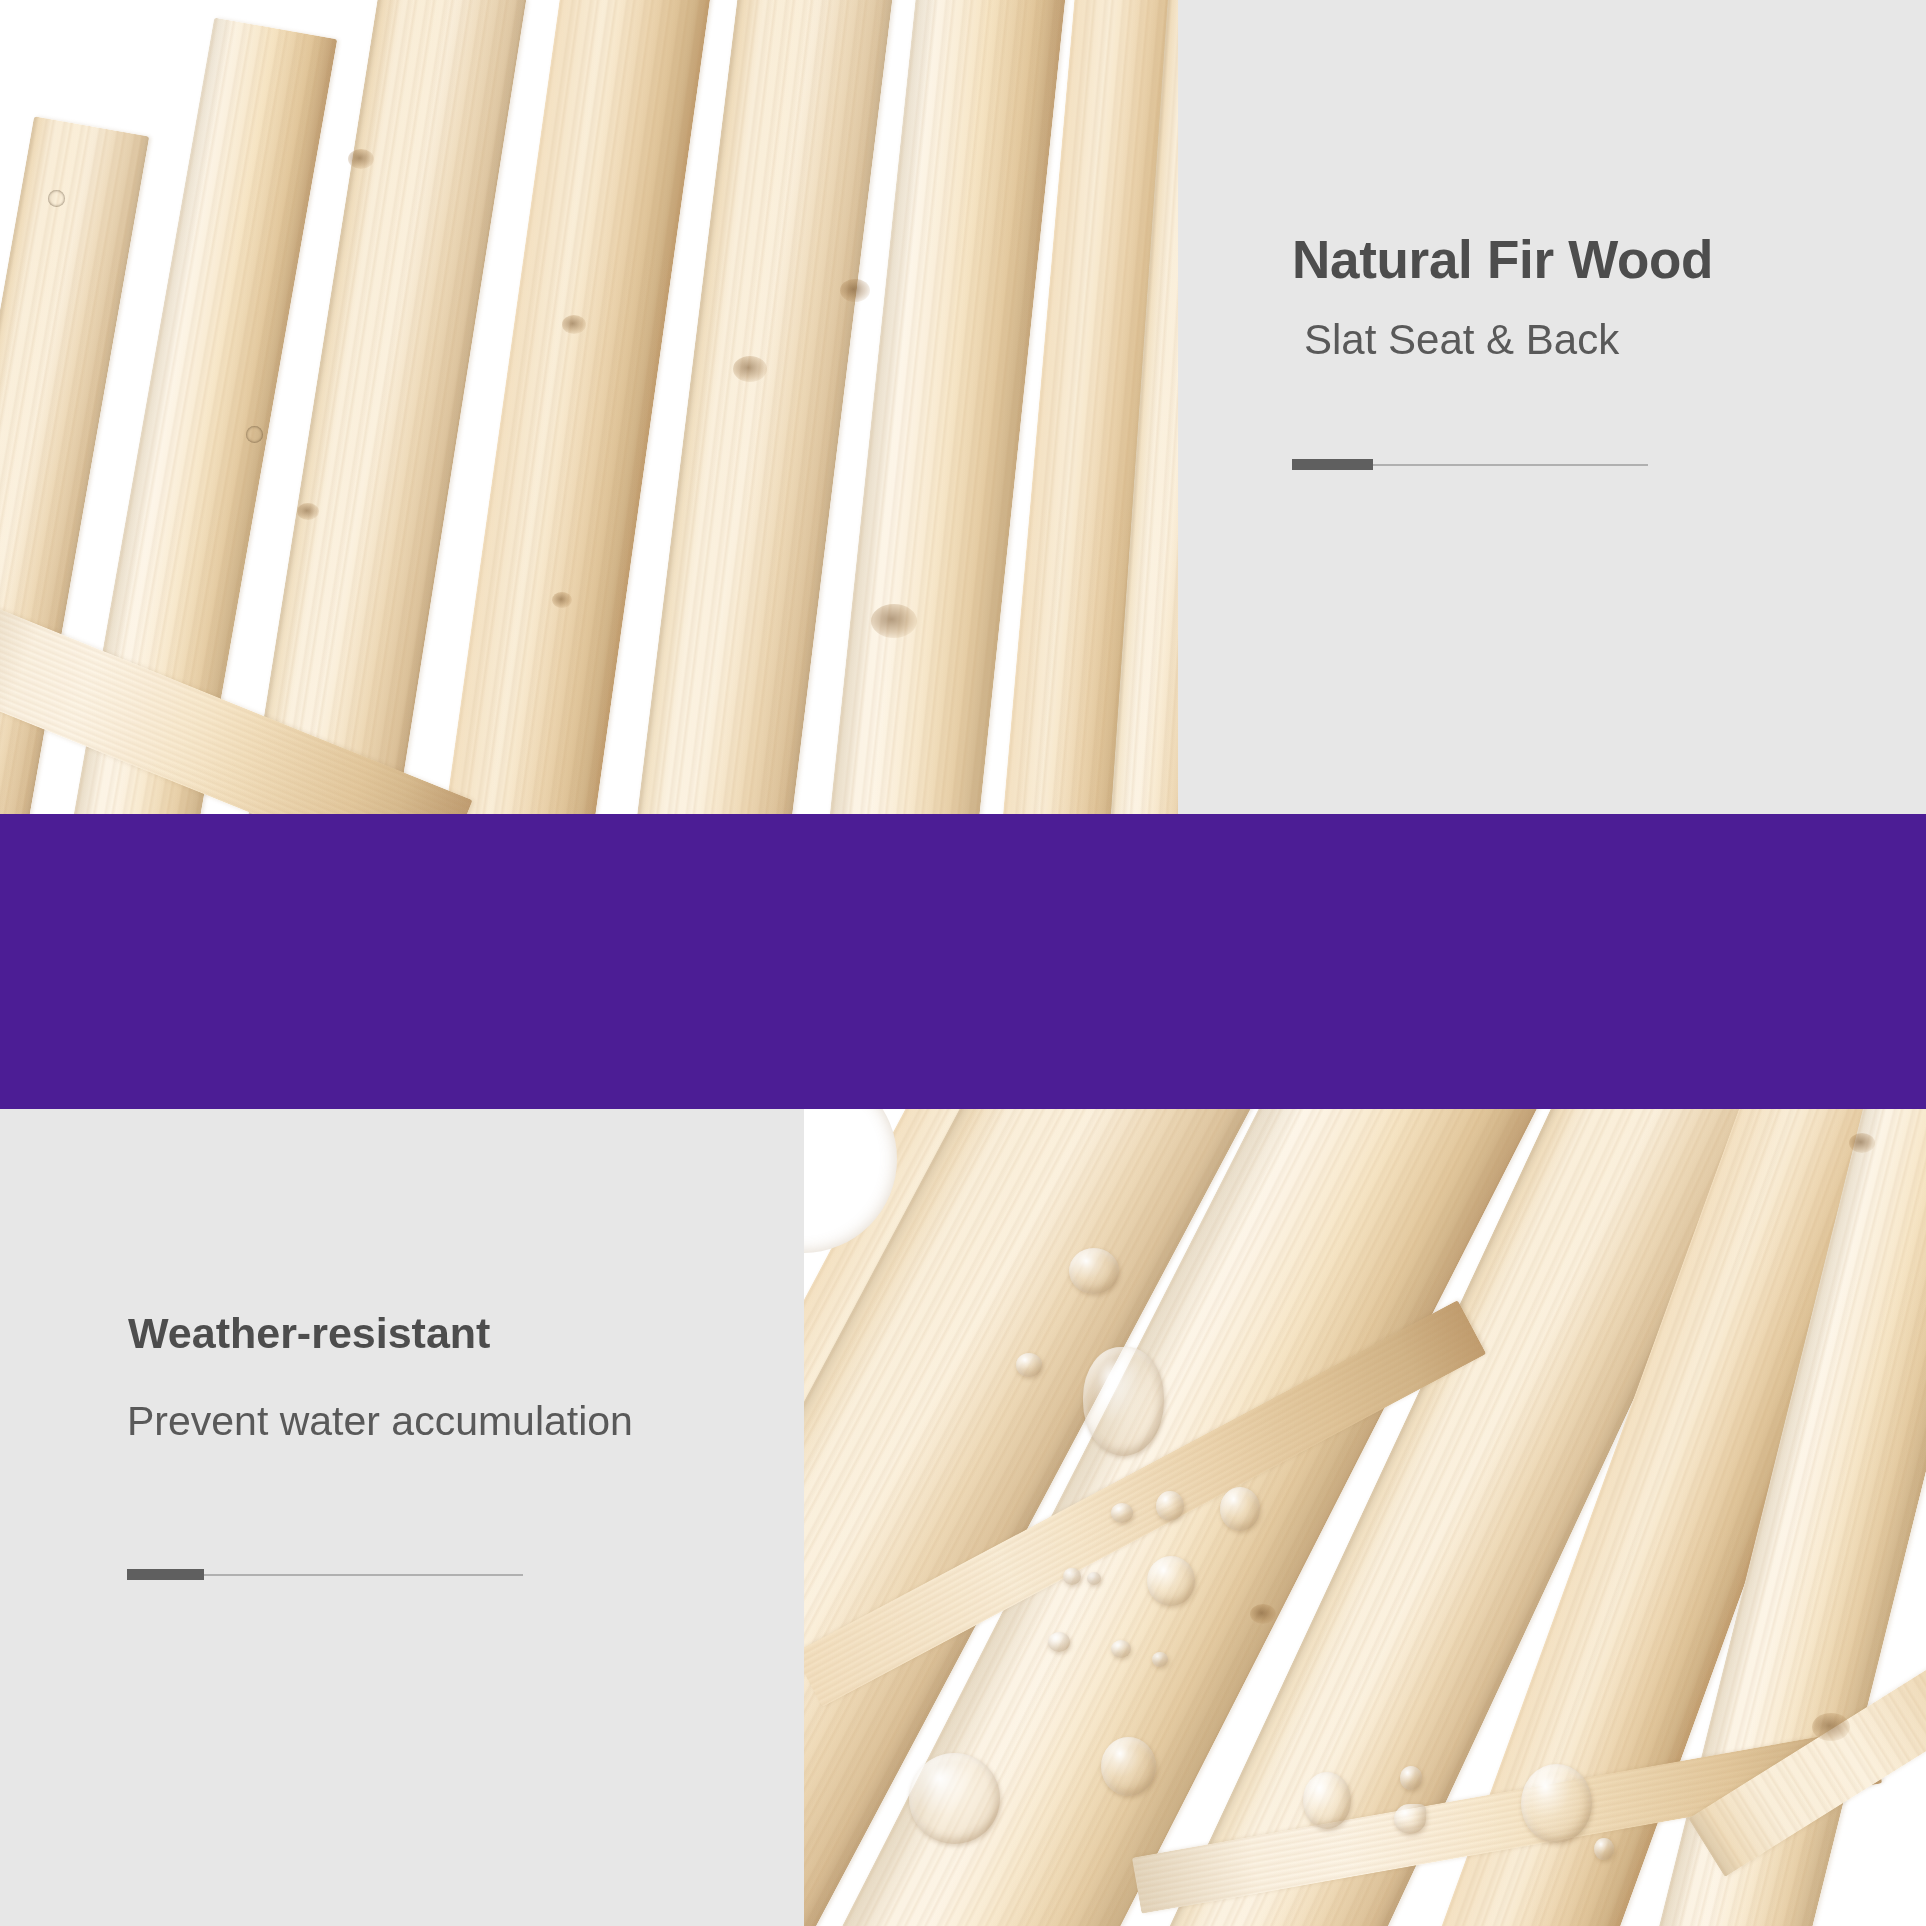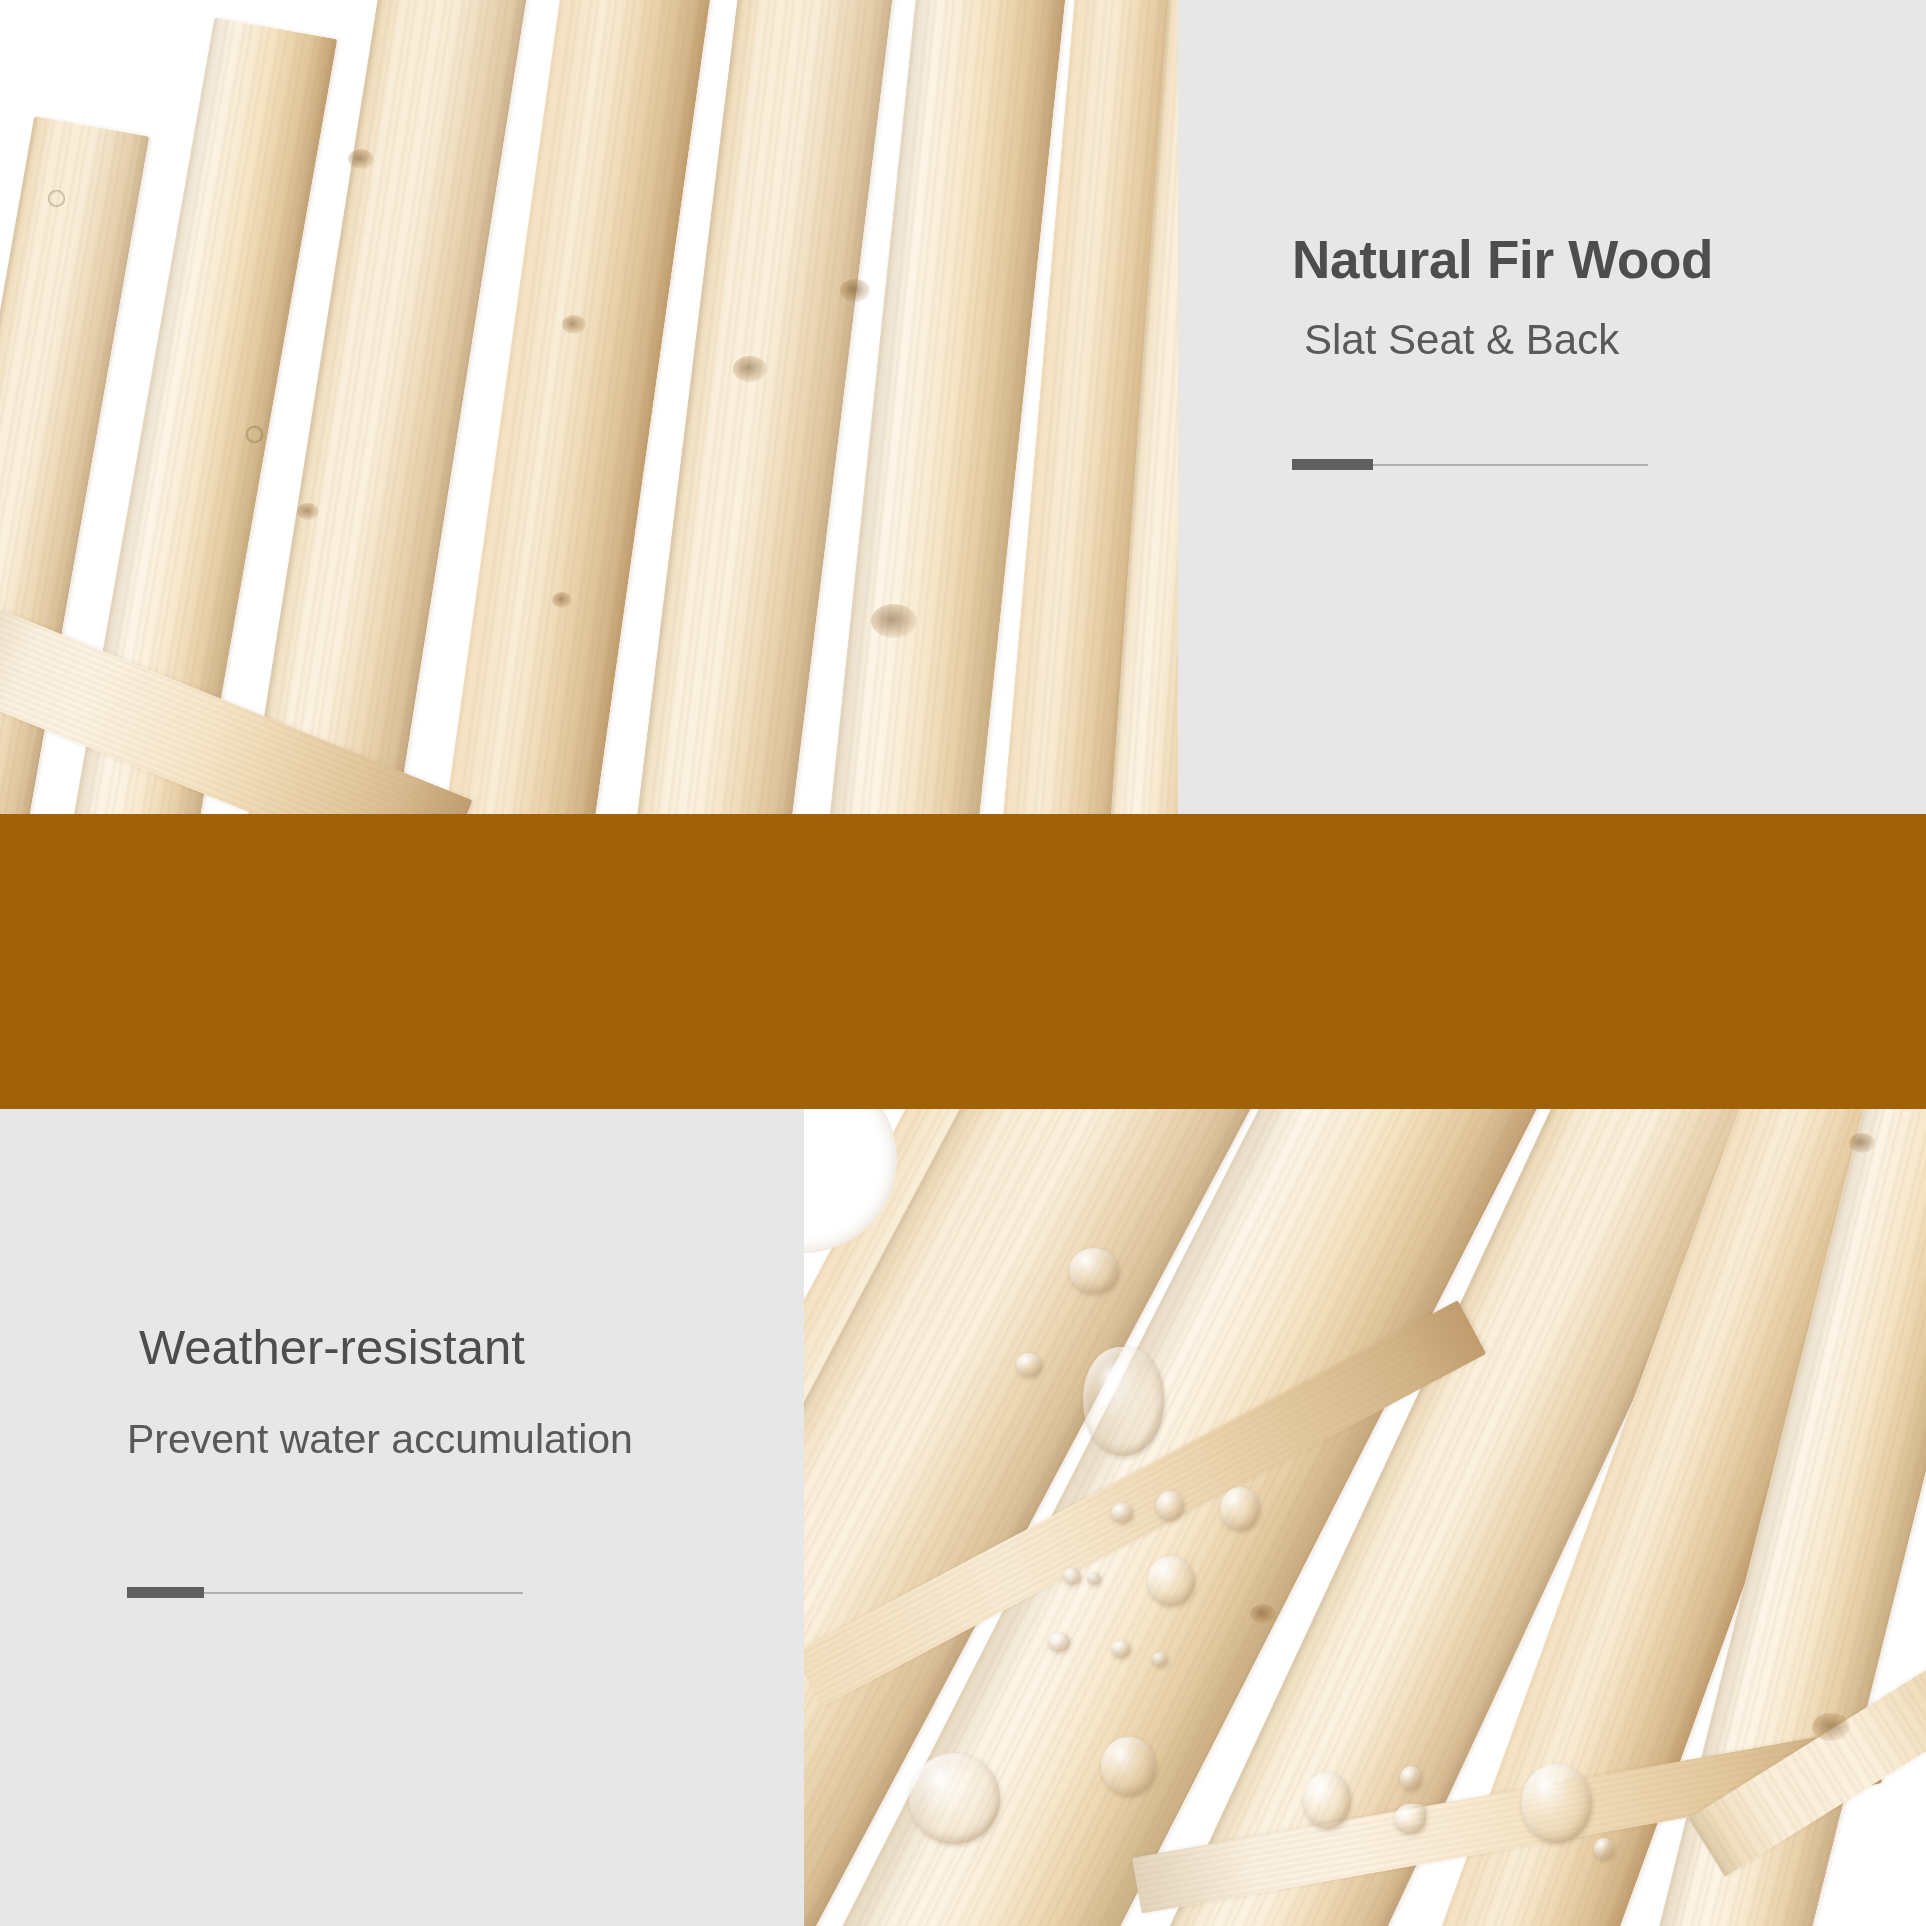--- a/index.html
+++ b/index.html
@@ -10,21 +10,21 @@
   body {
     width: 1927px;
     height: 1927px;
     font-family: "Liberation Sans", sans-serif;
     overflow: hidden;
   }
   .page {
     position: relative;
     width: 1927px;
     height: 1376px;
-    background: #a16207;
+    background: #4c1d95;
   }
 
   
   .section-top {
     position: absolute;
     left: 0; top: 0;
     width: 1927px; height: 814px;
     overflow: hidden;
   }
   .photo-slats {
@@ -180,25 +180,25 @@
     width: 804px; height: 818px;
     background: #e7e7e7;
   }
   .bl-inner {
     position: absolute;
     left: 127px;
     top: 198px;
     width: 634px;
   }
   .title-bold-2 {
-    font-size: 49px;
-    font-weight: 400;
+    font-size: 43px;
+    font-weight: 700;
     color: #4d4d4d;
     line-height: 1.18;
-    margin: 12px;
+    margin: 1px;
   }
   .subtitle-2 {
     font-size: 41px;
     font-weight: 400;
     color: #595959;
     line-height: 1.2;
     margin: 38px 0 12px 0;
     white-space: nowrap;
   }
   .divider-2 {

